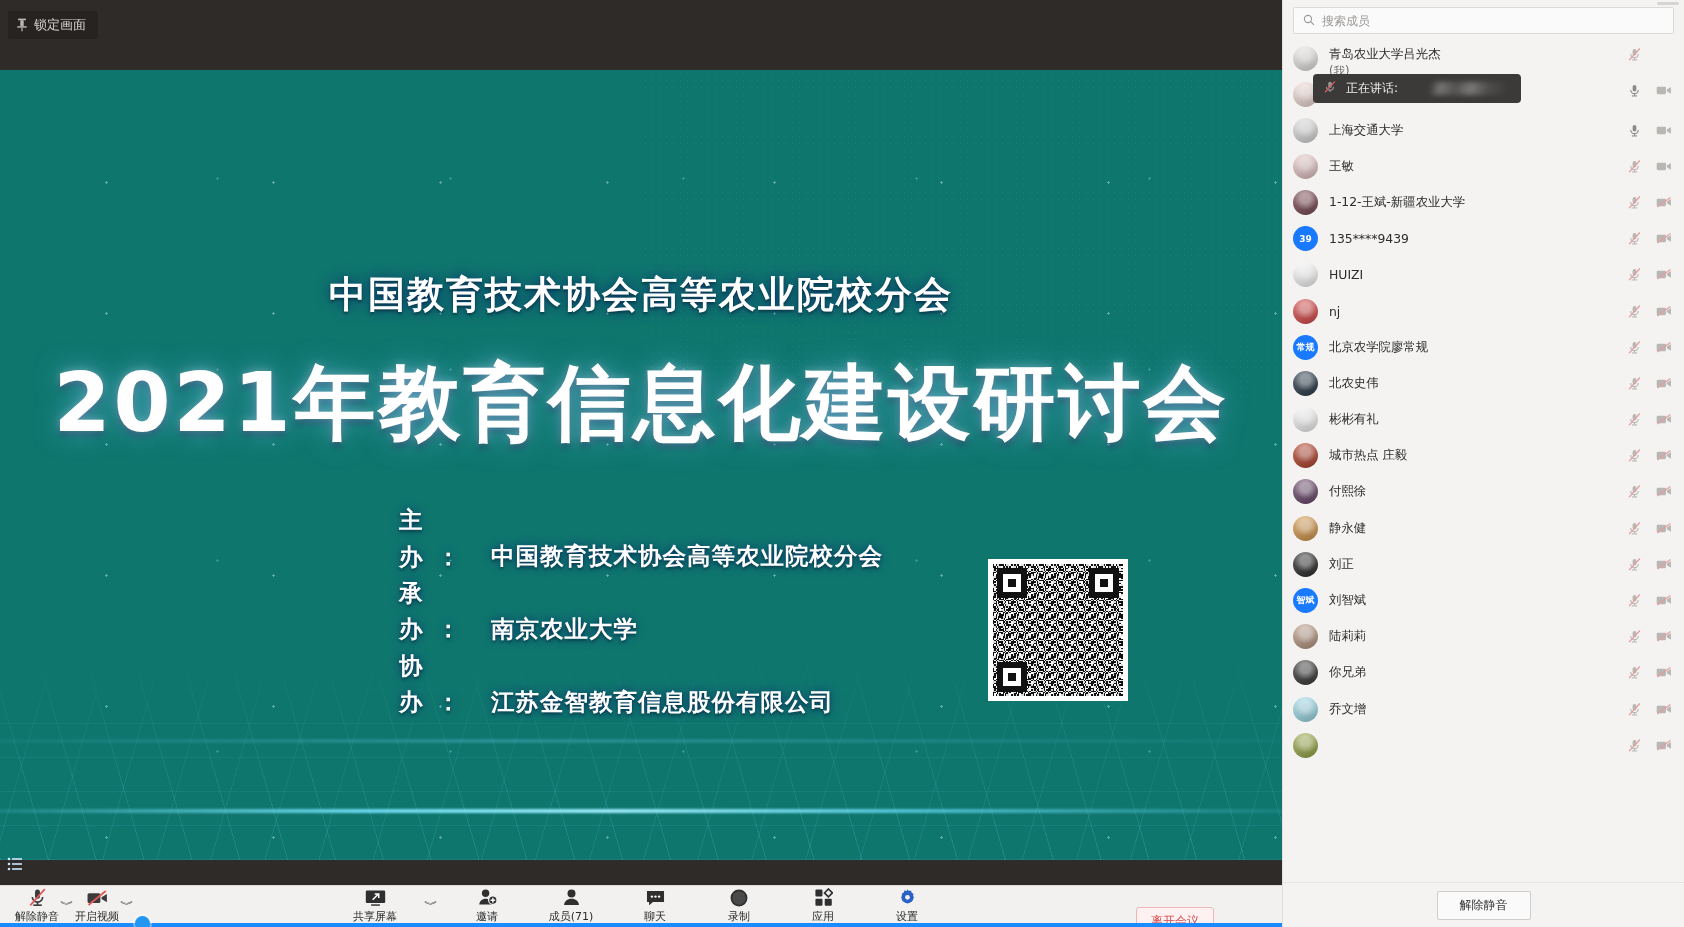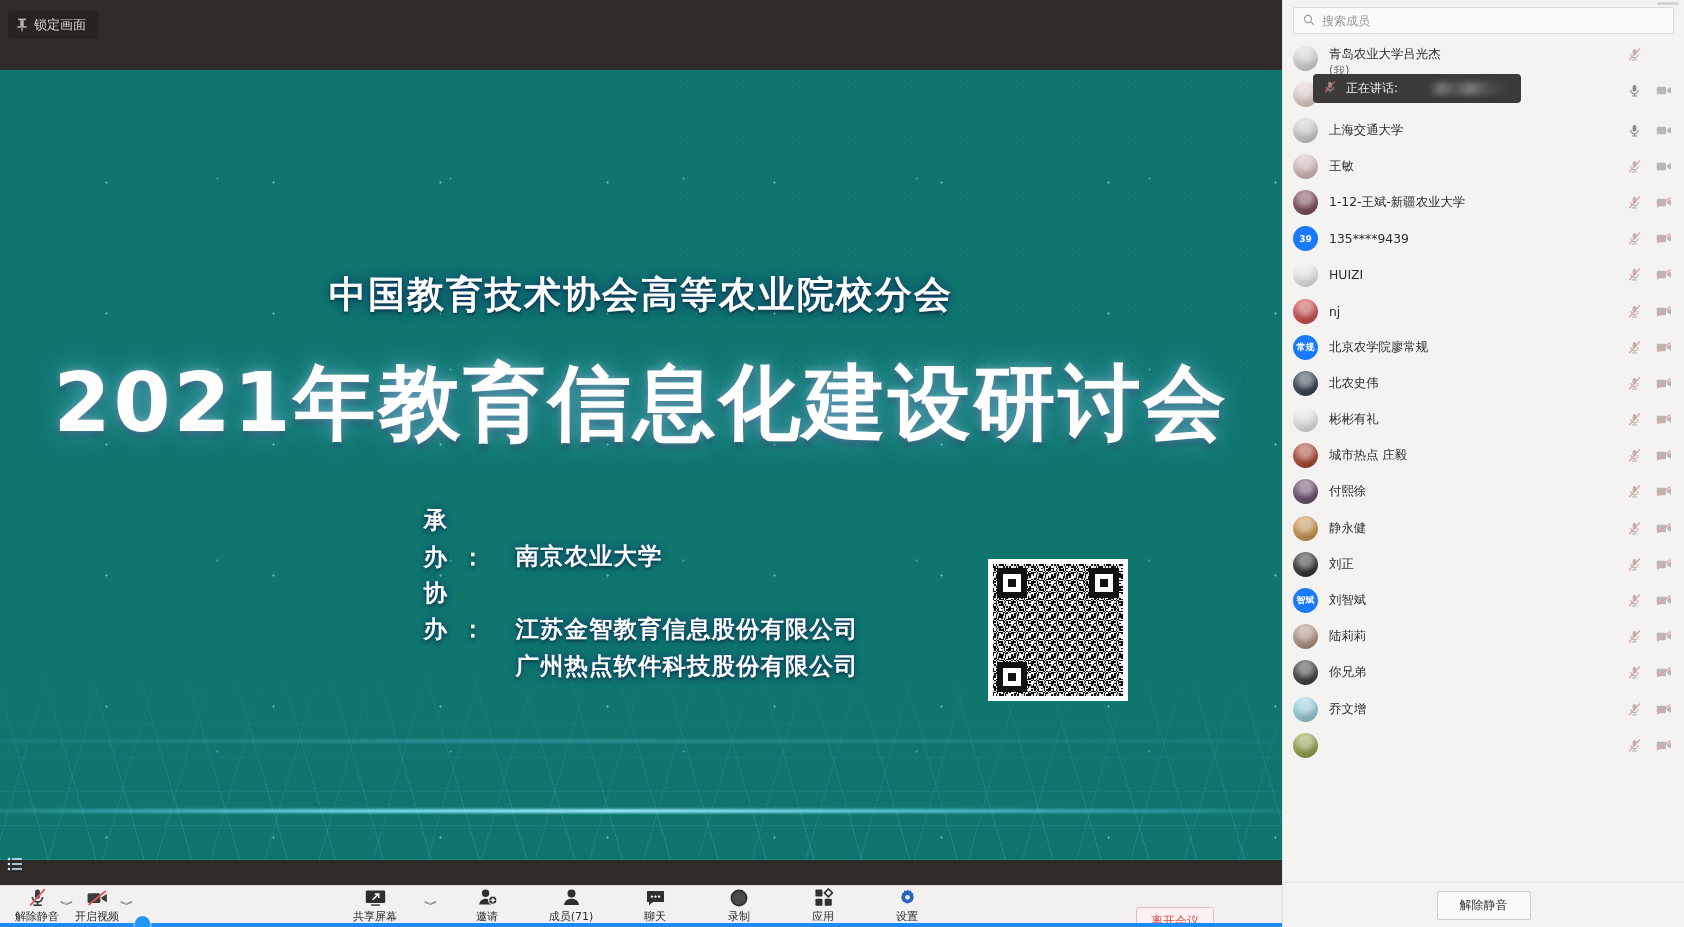--- a/index.html
+++ b/index.html
@@ -361,27 +361,27 @@
         <div class="mesh"></div>
         <div class="glow-streak2"></div>
         <div class="glow-streak"></div>
 
         <div class="slide-inner">
           <div class="slide-org">中国教育技术协会高等农业院校分会</div>
           <div class="slide-title">2021年教育信息化建设研讨会</div>
 
           <div class="slide-credits">
             <div>
+              <span class="lbl">主　办：</span><span>中国教育技术协会高等农业院校分会</span>
+            </div>
+            <div>
               <span class="lbl">承　办：</span><span>南京农业大学</span>
             </div>
             <div>
               <span class="lbl">协　办：</span><span>江苏金智教育信息股份有限公司</span>
-            </div>
-            <div class="indent">
-              <span>广州热点软件科技股份有限公司</span>
             </div>
           </div>
 
           
         </div>
 
         <div class="qr">
           <div class="qr-mat"></div>
           <span class="qr-eye e1">
               <i></i>

